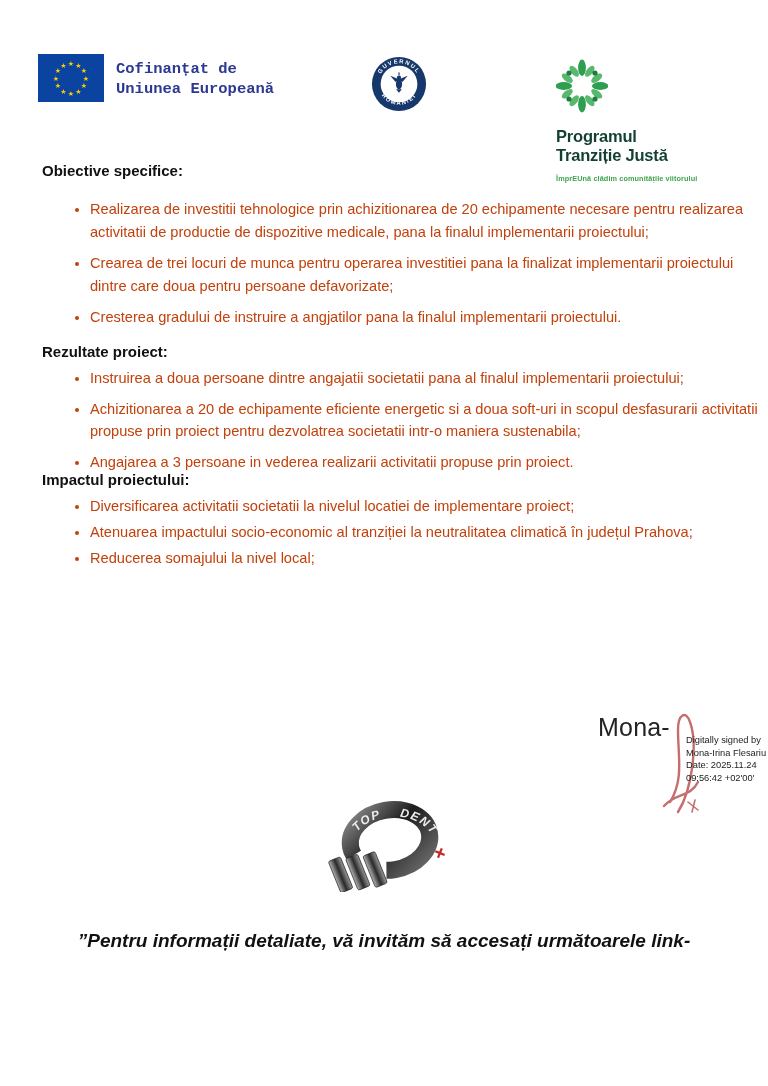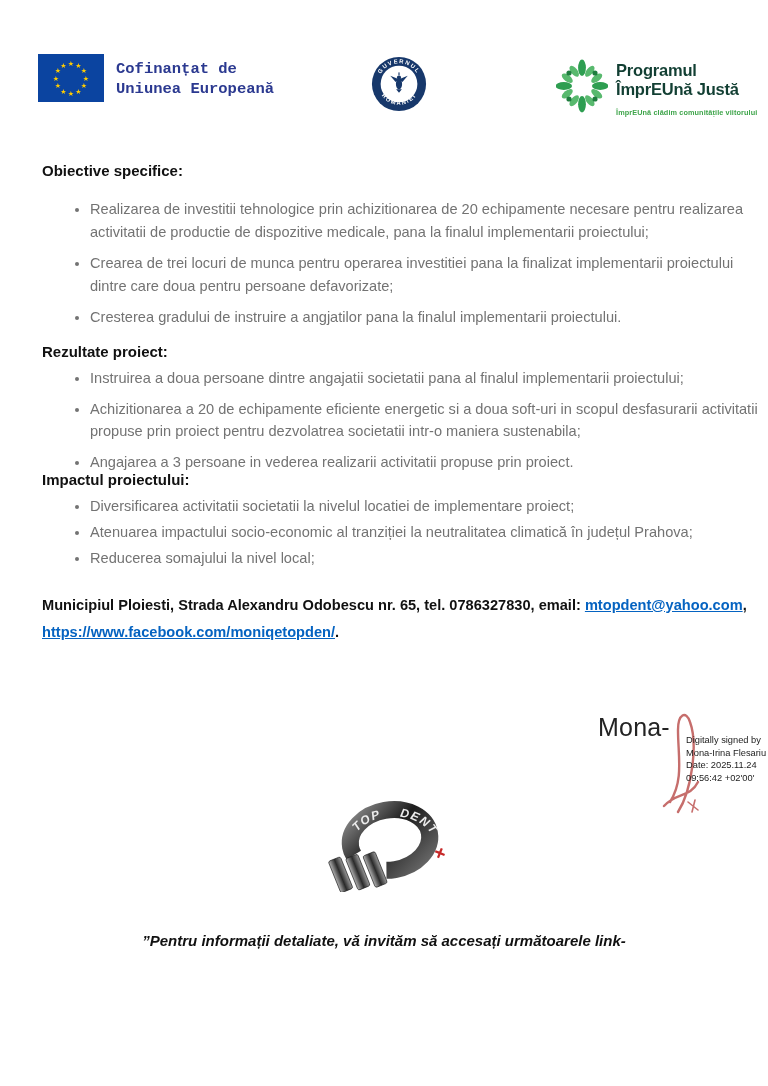--- a/index.html
+++ b/index.html
@@ -3,55 +3,55 @@
 <meta charset="utf-8">
 <style>
   html,body{margin:0;padding:0;background:#fff;}
   #page{position:relative;width:768px;height:1086px;background:#ffffff;overflow:hidden;
         font-family:"Liberation Sans",sans-serif;color:#151515;}
 
   
   .eu-logo{position:absolute;left:38px;top:54px;display:flex;gap:12px;}
   .eu-text{margin-top:5px;font-size:15.5px;font-weight:700;color:#2b3990;line-height:20px;font-family:Liberation Mono, monospace;}
   .gov-logo{position:absolute;left:370px;top:55px;}
-  .ptj-logo{position:absolute;left:556px;top:57px;display:flex;gap:8px;}
+  .ptj-logo{position:absolute;left:556px;top:57px;display:flex;gap:8px;flex-direction:column;}
   .ptj-text{margin-top:4px;}
   .ptj-line{font-size:16.5px;font-weight:700;color:#123f33;line-height:19px;letter-spacing:-0.2px;}
   .ptj-tagline{font-size:7.3px;color:#3fa54b;margin-top:9px;font-weight:600;letter-spacing:0.1px;}
 
   
   .section-heading{position:absolute;left:42px;margin:0;font-size:15px;font-weight:700;color:#111;}
   #heading-1{top:162px;}
   #heading-2{top:343px;}
   #heading-3{top:471px;}
   .bullet-list{position:absolute;left:60px;width:672px;margin:0;padding:0 0 0 30px;list-style:disc;}
   #list-1{top:198px;}
   #list-2{top:367px;}
   #list-3{top:495px;}
-  .bullet-list li{font-size:14.6px;line-height:22.5px;margin-bottom:9px;color:#737373;}
+  .bullet-list li{font-size:14.6px;line-height:22.5px;margin-bottom:9px;color:#c2410c;}
   #list-2 li{margin-bottom:8px;}
   #list-3 li{margin-bottom:4px;line-height:22px;}
 
   
   .contact{position:absolute;left:42px;top:577px;width:706px;font-size:14.6px;font-weight:700;
            line-height:27px;color:#111;}
   a.doc-link{color:#0563c1;text-decoration:underline;font-weight:700;cursor:pointer;}
 
   
   .signature{position:absolute;left:598px;top:710px;width:170px;height:115px;}
   .sig-name{font-size:25px;line-height:34px;color:#232323;font-weight:400;letter-spacing:0.2px;}
   .sig-flourish{position:absolute;left:50px;top:-4px;opacity:0.8;}
   .sig-details{position:absolute;left:88px;top:24px;width:90px;font-size:9.3px;line-height:12.5px;color:#1c1c1c;}
 
   
   .topdent{position:absolute;left:322px;top:795px;width:130px;height:97px;}
 
   
   .footer{position:absolute;left:40px;right:40px;top:928px;text-align:center;
-          font-size:15px;font-weight:700;font-style:italic;line-height:26px;color:#111;}
+          font-size:19px;font-weight:700;font-style:italic;line-height:26px;color:#111;}
   .footer a.doc-link{font-style:italic;}
 </style>
 </head>
 <body>
 
 <div id="page">
 
   <div class="eu-logo">
     <svg width="66" height="48" viewBox="0 0 66 48">
       <rect width="66" height="48" fill="#0b44a0"></rect>
@@ -113,21 +113,21 @@
         <use href="#ptjCluster" transform="rotate(180 30 33)"></use>
         <use href="#ptjCluster" transform="rotate(270 30 33)"></use>
         <circle cx="15" cy="18" r="3" fill="#1e7d3e"></circle>
         <circle cx="45" cy="18" r="3" fill="#1e7d3e"></circle>
         <circle cx="15" cy="48" r="3" fill="#1e7d3e"></circle>
         <circle cx="45" cy="48" r="3" fill="#1e7d3e"></circle>
       </g>
     </svg>
     <div class="ptj-text">
       <div class="ptj-line">Programul</div>
-      <div class="ptj-line">ÎmprEUnă Justă</div>
+      <div class="ptj-line">Tranziție Justă</div>
       <div class="ptj-tagline">ÎmprEUnă clădim comunitățile viitorului</div>
     </div>
   </div>
 
   <h2 class="section-heading" id="heading-1">Obiective specifice:</h2>
   <ul class="bullet-list" id="list-1">
     <li>Realizarea de investitii tehnologice prin achizitionarea de 20 echipamente necesare pentru realizarea activitatii de productie de dispozitive medicale, pana la finalul implementarii proiectului;</li>
     <li>Crearea de trei locuri de munca pentru operarea investitiei pana la finalizat implementarii proiectului dintre care doua pentru persoane defavorizate;</li>
     <li>Cresterea gradului de instruire a angjatilor pana la finalul implementarii proiectului.</li>
   </ul>
@@ -139,21 +139,20 @@
     <li>Angajarea a 3 persoane in vederea realizarii activitatii propuse prin proiect.</li>
   </ul>
 
   <h2 class="section-heading" id="heading-3">Impactul proiectului:</h2>
   <ul class="bullet-list" id="list-3">
     <li>Diversificarea activitatii societatii la nivelul locatiei de implementare proiect;</li>
     <li>Atenuarea impactului socio-economic al tranziției la neutralitatea climatică în județul Prahova;</li>
     <li>Reducerea somajului la nivel local;</li>
   </ul>
 
-  <p class="contact"><span>Municipiul Ploiesti, Strada Alexandru Odobescu nr. 65, tel. 0786327830, email: </span><a class="doc-link">mtopdent@yahoo.com</a><span>,</span><br><a class="doc-link">https://www.facebook.com/moniqetopden/</a><span>.</span></p>
 
   <div class="signature">
     <div class="sig-name">
       <div>Mona-</div>
     </div>
     <svg class="sig-flourish" width="55" height="112" viewBox="0 0 55 112">
       <path d="M30,106 C44,84 50,38 42,16 C38,4 30,8 30,24 C30,50 36,74 22,96
                M16,100 C28,86 42,92 50,76" fill="none" stroke="#b94a48" stroke-width="2.4" stroke-linecap="round"></path>
       <path d="M40,96 l10,8 M47,94 l-3,12" fill="none" stroke="#b94a48" stroke-width="1.6" stroke-linecap="round"></path>
     </svg>

